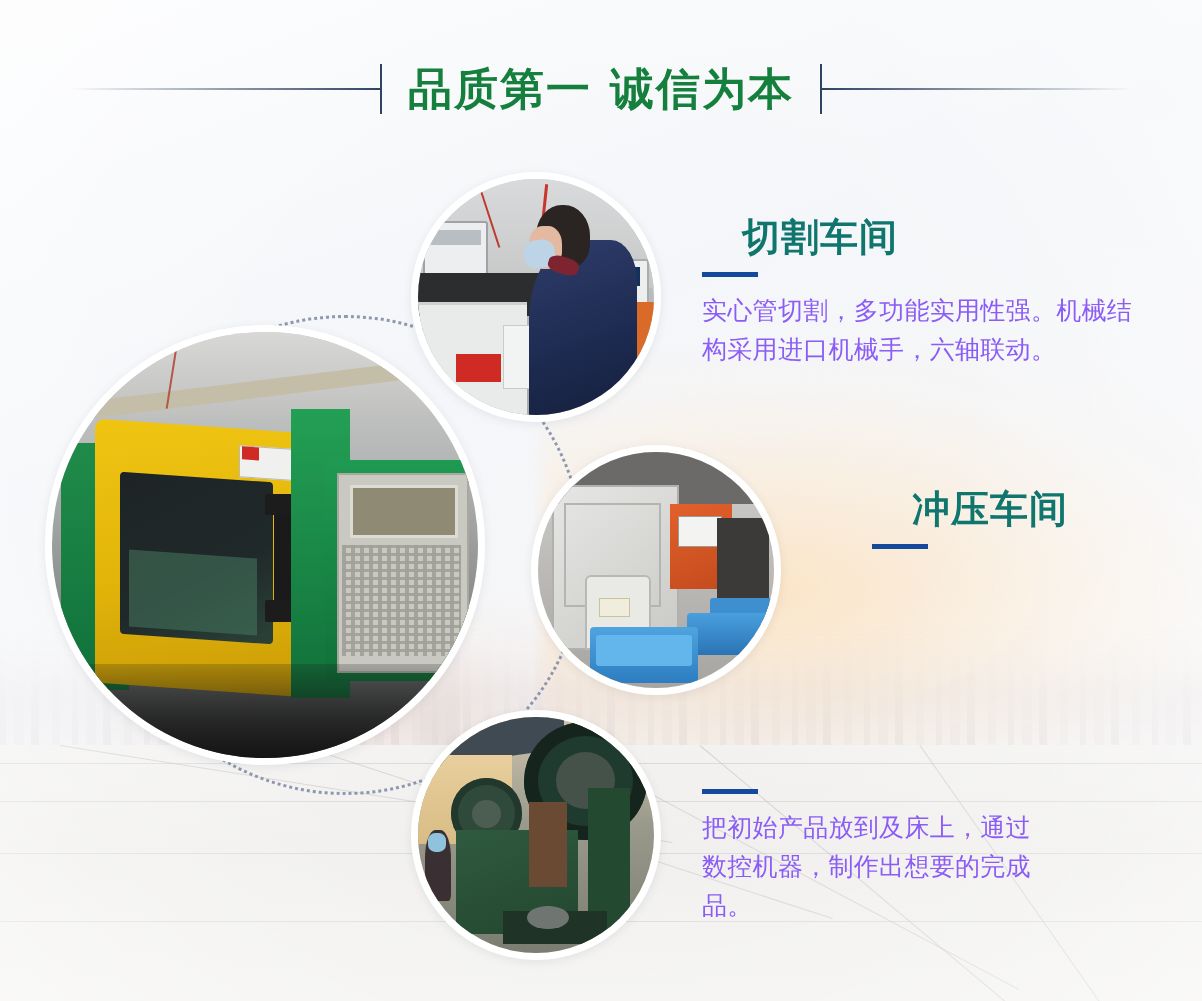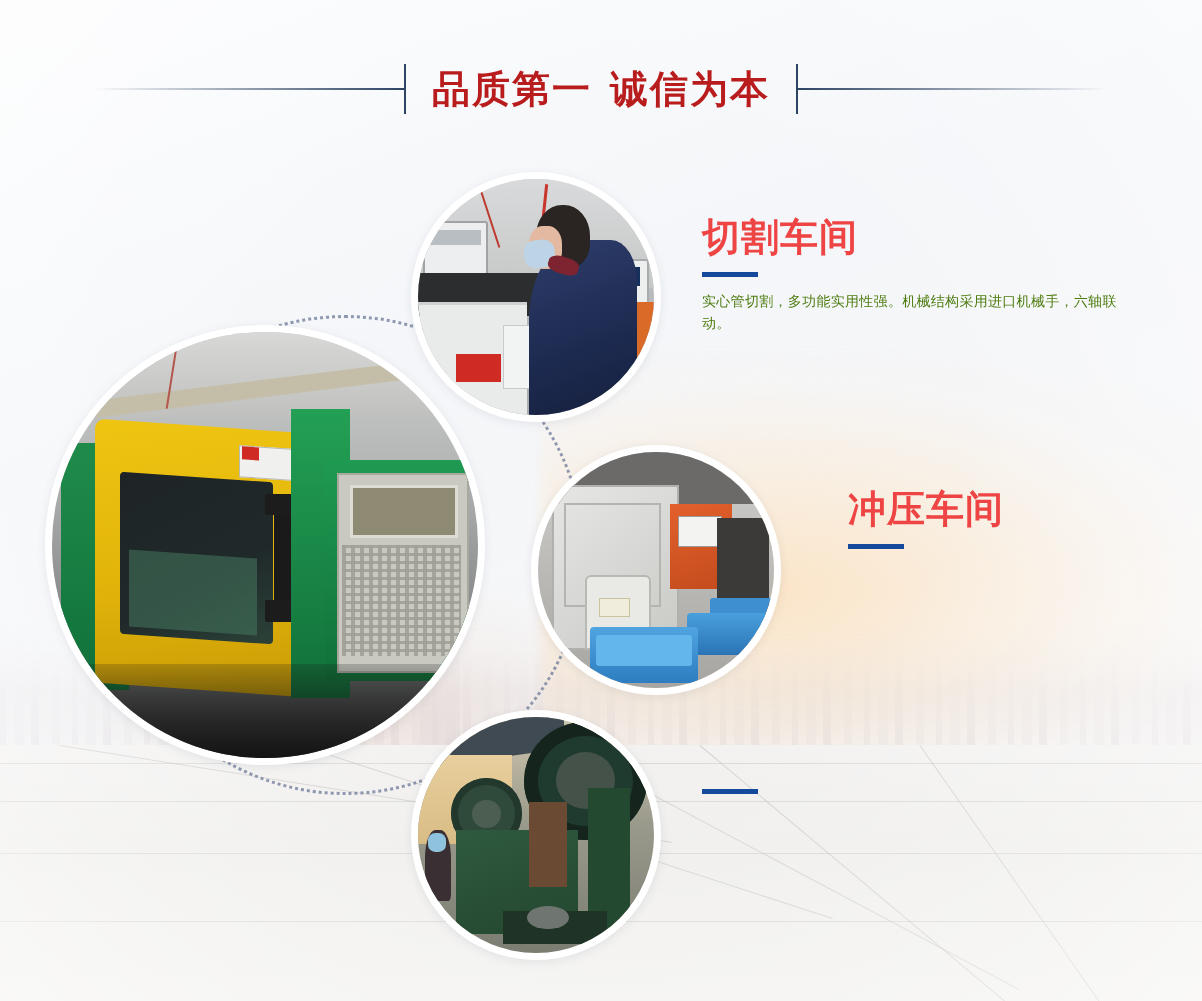--- a/index.html
+++ b/index.html
@@ -145,23 +145,23 @@
   .rule-right .hair {
     background: linear-gradient(to left, rgba(40,62,93,0) 0%, rgba(40,62,93,0.55) 55%, #2d4463 100%);
   }
   .rule .tick {
     width: 2px;
     height: 50px;
     background: #2d4463;
     flex: 0 0 auto;
   }
   .header-title {
-    font-size: 38px;
+    font-size: 44px;
     font-weight: bold;
-    color: #b91c1c;
+    color: #15803d;
     letter-spacing: 2px;
     padding: 0 26px;
     white-space: nowrap;
     line-height: 1;
   }
   .header-title .gap { display: inline-block; width: 18px; }
 
   
   .photo-circle {
     position: absolute;
@@ -185,35 +185,36 @@
     box-sizing: border-box;
   }
 
   
   .feature {
     position: absolute;
   }
   .feature-title {
     font-size: 38px;
     font-weight: bold;
-    color: #ef4444;
+    color: #0f766e;
     line-height: 1.05;
     letter-spacing: 1px;
     white-space: nowrap;
+    margin-left: 40px;
   }
   .feature-bar {
     width: 56px;
     height: 5px;
     background: #14499b;
     margin-top: 14px;
     margin-bottom: 14px;
   }
   .feature-desc {
-    font-size: 14px;
-    color: #4d7c0f;
+    font-size: 25px;
+    color: #8b5cf6;
     line-height: 1.55;
     max-width: 440px;
     letter-spacing: 0.3px;
   }
 
   
   
   .ph-cnc { background: linear-gradient(180deg,#cfd2d3 0%, #bcbfc1 40%, #a9abac 100%); }
   .ph-cnc .wall { position:absolute; left:0; right:0; top:0; height:46%; background:linear-gradient(180deg,#d9dadb,#c6c7c7); }
   .ph-cnc .redwire { position:absolute; left:52%; top:2%; width:3px; height:34%; background:#c7352c; transform:rotate(6deg); }
@@ -406,22 +407,23 @@
       <div class="person"></div>
     </div>
   </div>
 
   <div class="feature" style="left:702px; top:218px;">
     <div class="feature-title">切割车间</div>
     <div class="feature-bar"></div>
     <div class="feature-desc">实心管切割，多功能实用性强。机械结构采用进口机械手，六轴联动。</div>
   </div>
 
-  <div class="feature" style="left:848px; top:490px;">
+  <div class="feature" style="left:872px; top:490px;">
     <div class="feature-title">冲压车间</div>
     <div class="feature-bar"></div>
   </div>
 
   <div class="feature" style="left:702px; top:775px;">
     <div class="feature-bar"></div>
+    <div class="feature-desc" style="max-width:352px;">把初始产品放到及床上，通过数控机器，制作出想要的完成品。</div>
   </div>
 
 </div>
 
 </body></html>

